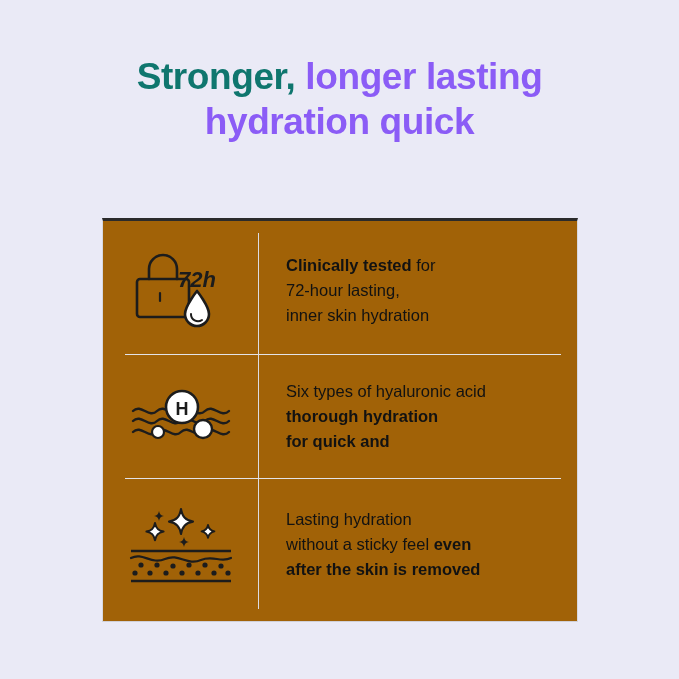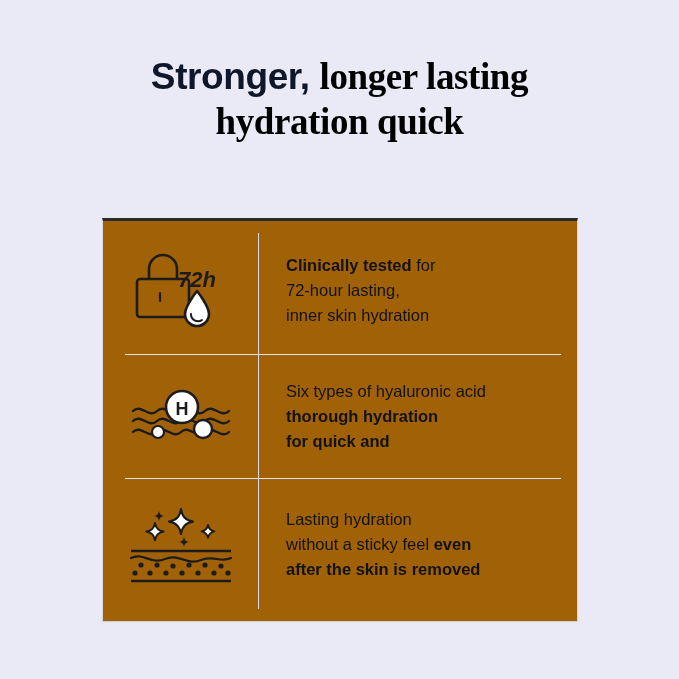--- a/index.html
+++ b/index.html
@@ -20,22 +20,22 @@
     position: absolute;
     left: 0;
     top: 54px;
     width: 679px;
     text-align: center;
     font-size: 37px;
     line-height: 45px;
     font-weight: 700;
     letter-spacing: -0.4px;
   }
-  .headline .hl-dark { color: #0f172a; }
-  .headline .hl-blue { color: #000000; font-family: Liberation Serif, serif; }
+  .headline .hl-dark { color: #0f766e; }
+  .headline .hl-blue { color: #8b5cf6; }
 
   
   .card {
     position: absolute;
     left: 102px;
     top: 218px;
     width: 476px;
     height: 404px;
     background: #a16207;
     box-sizing: border-box;

